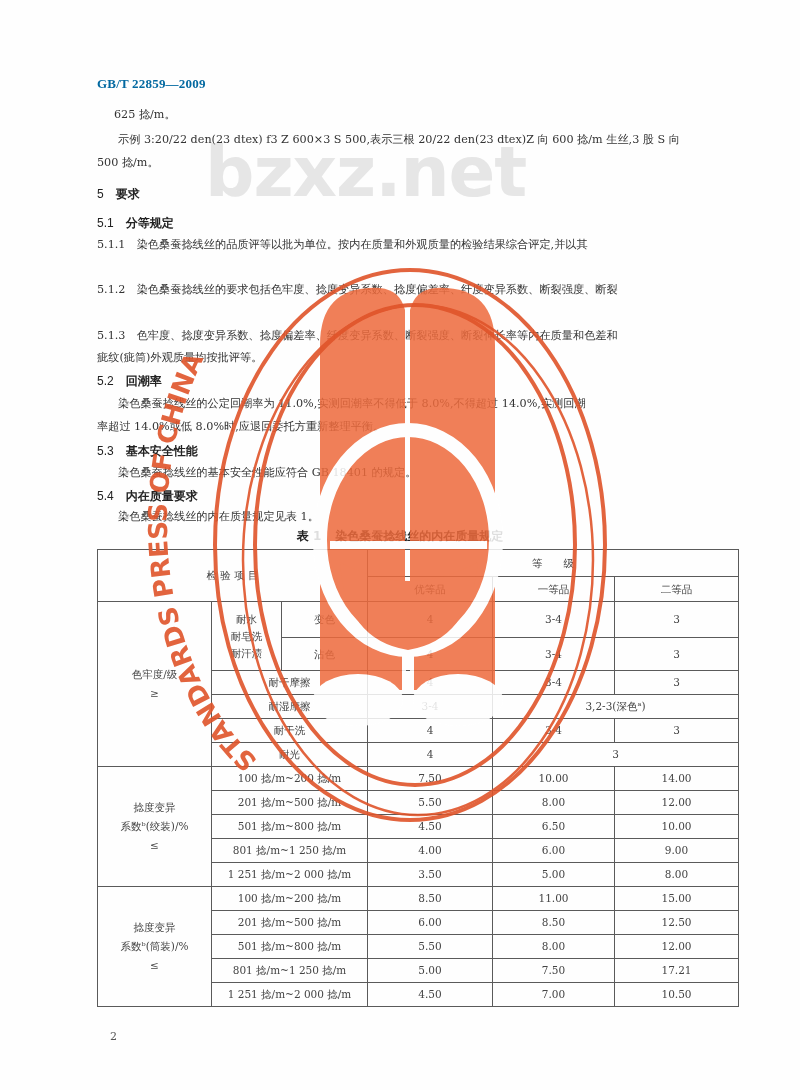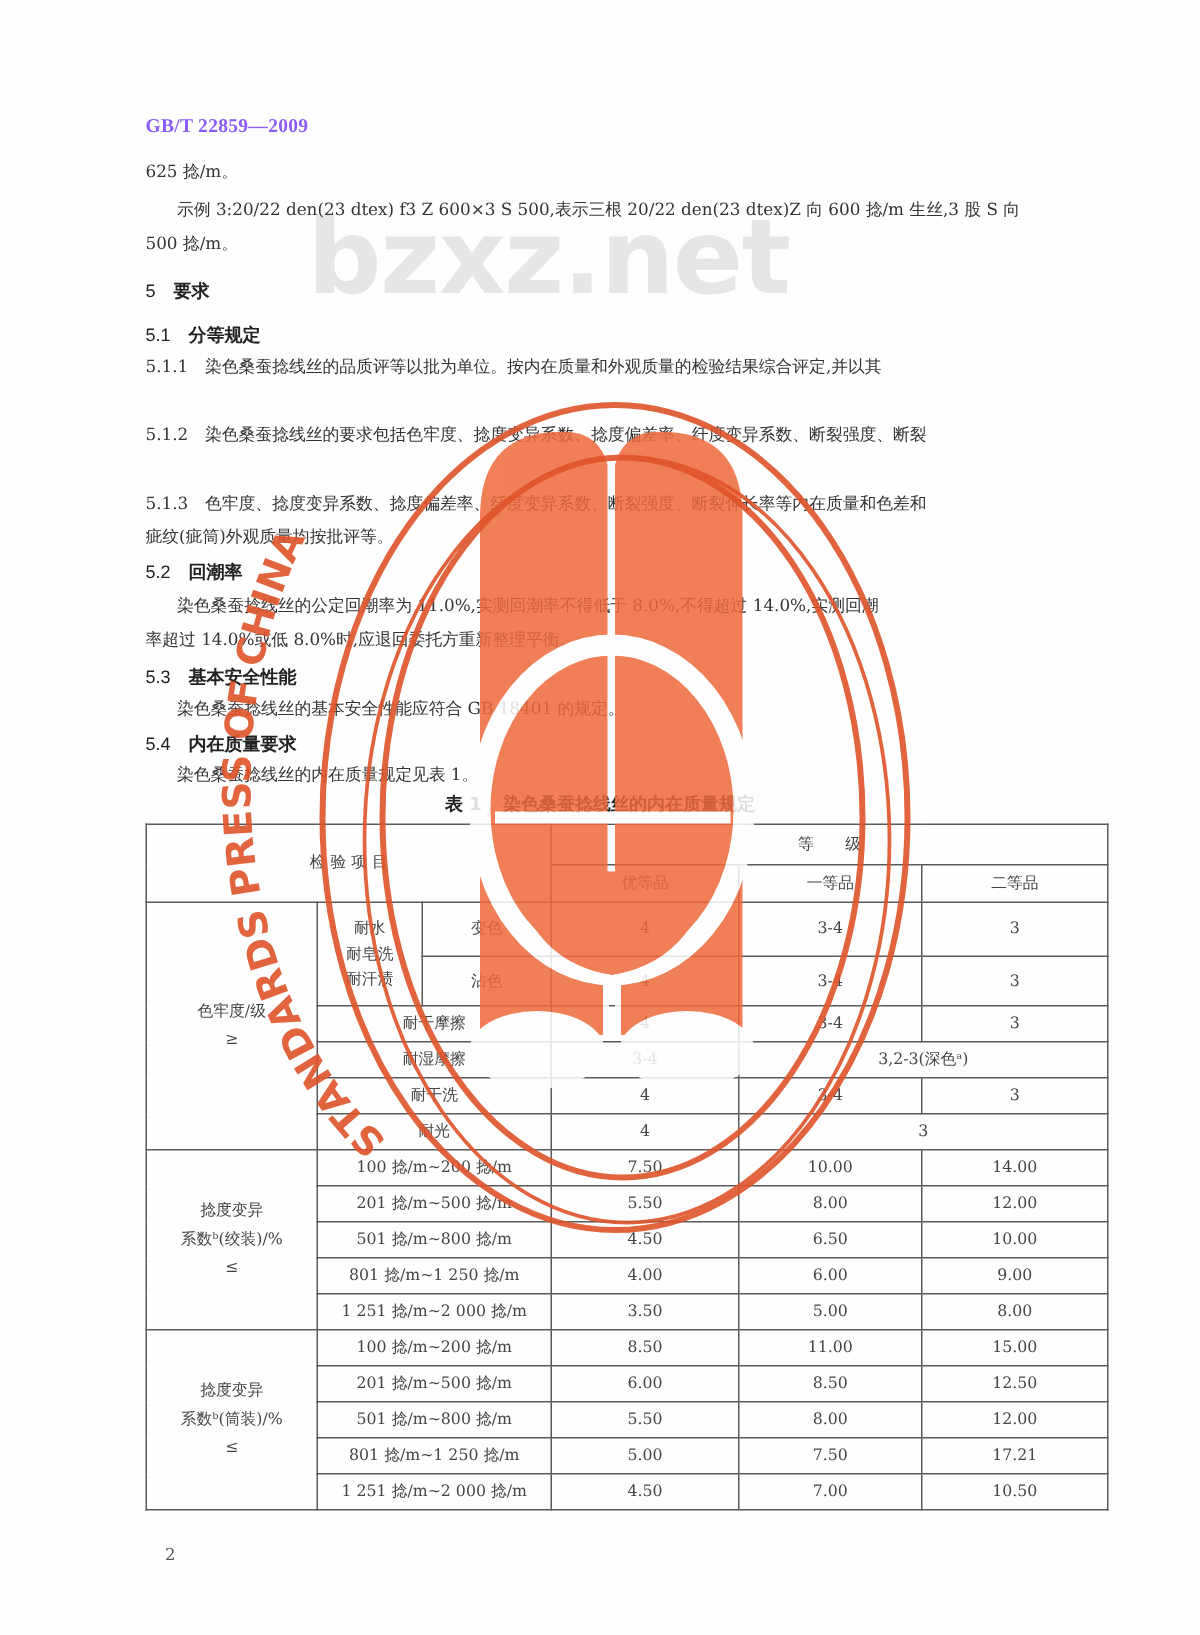--- a/index.html
+++ b/index.html
@@ -1,20 +1,20 @@
 <!DOCTYPE html>
 <html><head>
 <meta charset="utf-8">
 <style>
   html, body { margin: 0; padding: 0; background: #ffffff; }
   body { width: 800px; height: 1090px; position: relative; overflow: hidden;
          font-family: "DejaVu Serif", "Liberation Serif", serif; color: #2a2a2a; }
   .page { position: absolute; left: 0; top: 0; width: 800px; height: 1090px; background: #fefefe; }
   .hdr { position: absolute; left: 97px; top: 76px; font-size: 13px; font-weight: bold;
-         font-family: "Liberation Serif", serif; letter-spacing: 0.2px; color: #8b5cf6; }
+         font-family: "Liberation Serif", serif; letter-spacing: 0.2px; color: #0369a1; }
   .p { position: absolute; font-size: 11.2px; line-height: 14px; white-space: nowrap; color: #333; }
   .h { position: absolute; font-size: 12px; font-weight: bold; white-space: nowrap; color: #222;
        font-family: "DejaVu Sans", sans-serif; }
   .h .num { font-weight: normal; margin-right: 12px; font-family: "Liberation Sans", sans-serif; }
   .tcap { position: absolute; left: 0; width: 800px; top: 528px; text-align: center;
           font-size: 12px; font-weight: bold; font-family: "DejaVu Sans", sans-serif; color: #222; }
   .tcap .tn { margin-right: 14px; }
   .watermark { position: absolute; left: 205px; top: 132px; font-size: 69px; font-weight: bold;
                font-family: "DejaVu Sans", sans-serif; color: #e6e6e6; letter-spacing: -1px; text-align: right; }
   table.std { position: absolute; left: 97px; top: 549px; width: 641px; border-collapse: collapse;
@@ -28,21 +28,21 @@
 </style>
 </head>
 <body>
 
 <div class="page">
 
   <div class="watermark">bzxz.net</div>
 
   <div class="hdr">GB/T 22859—2009</div>
 
-  <div class="p" style="left:97px; top:108px;">625 捻/m。</div>
+  <div class="p" style="left:114px; top:108px;">625 捻/m。</div>
   <div class="p" style="left:118px; top:133px;">示例 3:20/22 den(23 dtex) f3 Z 600×3 S 500,表示三根 20/22 den(23 dtex)Z 向 600 捻/m 生丝,3 股 S 向</div>
   <div class="p" style="left:97px; top:156px;">500 捻/m。</div>
 
   <div class="h" style="left:97px; top:186px;">
     <span class="num">5</span><span>要求</span>
   </div>
 
   <div class="h" style="left:97px; top:215px;">
     <span class="num">5.1</span><span>分等规定</span>
   </div>

